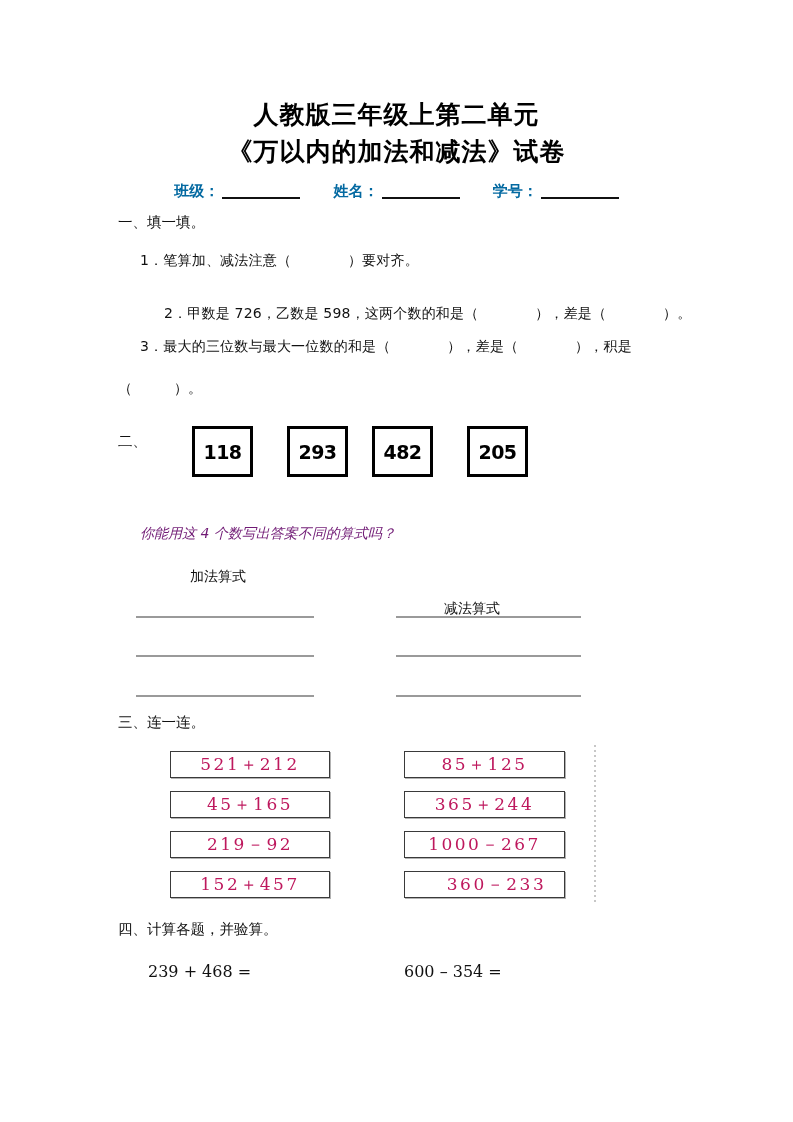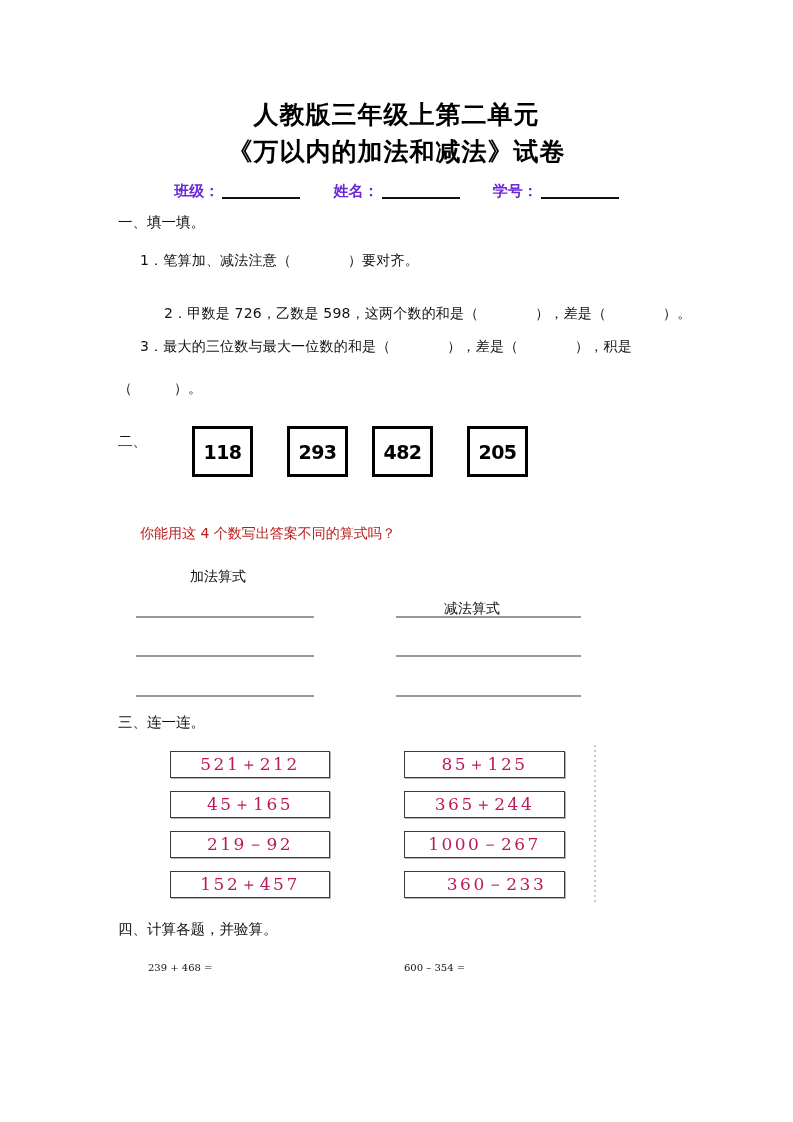--- a/index.html
+++ b/index.html
@@ -40,21 +40,21 @@
 
   
   .info-line {
     position: absolute;
     top: 182px;
     left: 0;
     width: 793px;
     text-align: center;
     font-size: 15px;
     font-weight: bold;
-    color: #6d28d9;
+    color: #0369a1;
   }
   .info-item {
     display: inline-block;
     white-space: nowrap;
     margin: 0 14px;
   }
   .info-rule {
     display: inline-block;
     width: 78px;
     border-bottom: 2px solid #111;
@@ -101,22 +101,23 @@
     font-size: 19px;
     font-weight: bold;
     font-family: "DejaVu Sans", "Liberation Sans", sans-serif;
     letter-spacing: -0.5px;
   }
 
   .prompt-line {
     position: absolute;
     left: 140px;
     font-size: 14px;
-    color: #b91c1c;
-    white-space: nowrap;
+    color: #701a75;
+    white-space: nowrap;
+    font-style: italic;
   }
 
   .col-head {
     position: absolute;
     font-size: 14px;
     color: #111;
     white-space: nowrap;
   }
 
   .answer-rule {
@@ -151,21 +152,21 @@
     height: 158px;
     background-image: linear-gradient(
        to bottom, #bdbdbd 0px, #bdbdbd 2px, transparent 2px, transparent 5px);
     background-size: 2px 5px;
     opacity: 0.85;
   }
 
   
   .calc-item {
     position: absolute;
-    font-size: 10px;
+    font-size: 16px;
     font-family: "DejaVu Serif", "Liberation Serif", serif;
     color: #111;
     white-space: nowrap;
   }
 </style>
 </head>
 <body>
 
 <div class="page">
 

